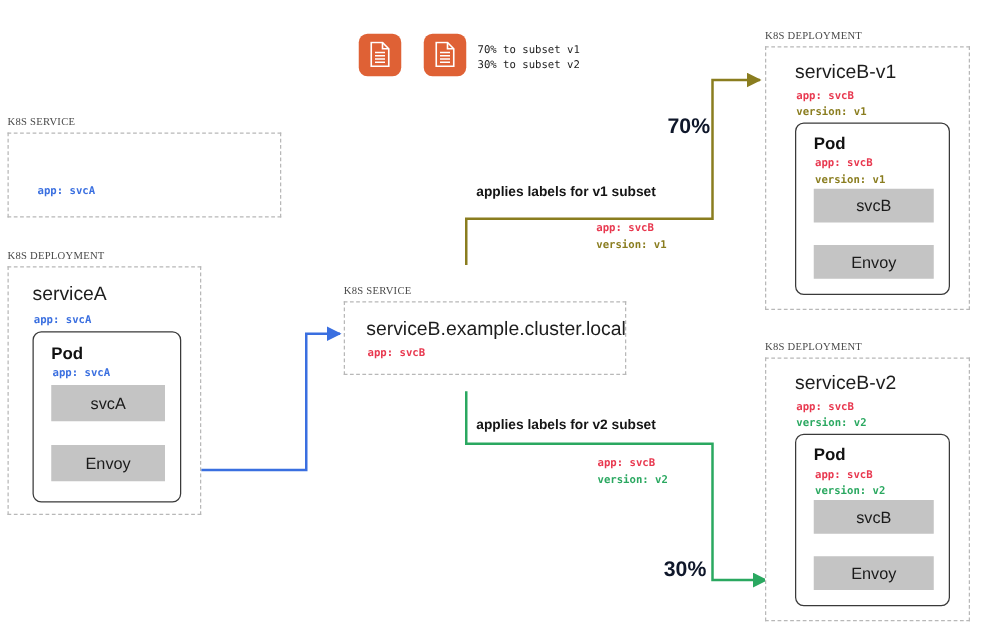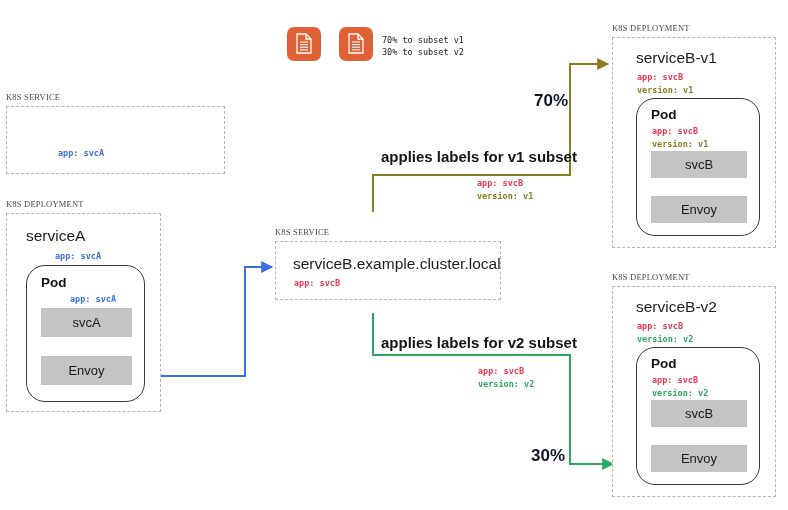--- a/index.html
+++ b/index.html
@@ -56,30 +56,30 @@
     white-space: nowrap;
   }
   .lbl {
     position: absolute;
     font-family: "DejaVu Sans Mono", monospace;
     font-size: 8.5px;
     font-weight: bold;
     white-space: nowrap;
     letter-spacing: 0px;
   }
-  .lbl-blue  { color: #3a6fe0; margin-left: 28px; }
+  .lbl-blue  { color: #3a6fe0; }
   .lbl-red   { color: #e8384f; }
   .lbl-olive { color: #8a7d1f; }
   .lbl-green { color: #2aa860; }
 
   
   .pod-box {
     position: absolute;
     border: 1.4px solid #3a3a3a;
-    border-radius: 19px;
+    border-radius: 7px;
     background: #ffffff;
     box-sizing: border-box;
   }
   .grey-bar {
     position: absolute;
     background: #c4c4c4;
     display: flex;
     align-items: center;
     justify-content: center;
     font-family: "Liberation Sans", sans-serif;
@@ -116,21 +116,21 @@
     font-size: 8.5px;
     color: #222222;
     line-height: 12px;
     white-space: pre;
   }
 
   
   .applies {
     position: absolute;
     font-family: "Liberation Sans", sans-serif;
-    font-size: 15px;
+    font-size: 11px;
     font-weight: bold;
     color: #151515;
     white-space: nowrap;
   }
   .pct {
     position: absolute;
     font-family: "Liberation Sans", sans-serif;
     font-size: 17px;
     font-weight: bold;
     color: #0f172a;

